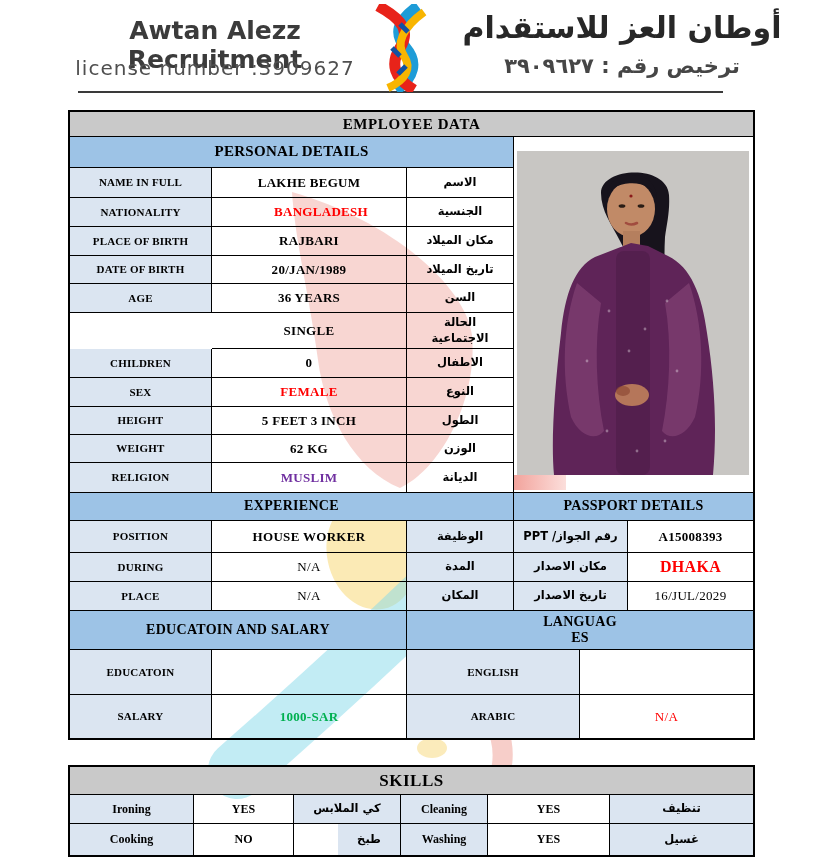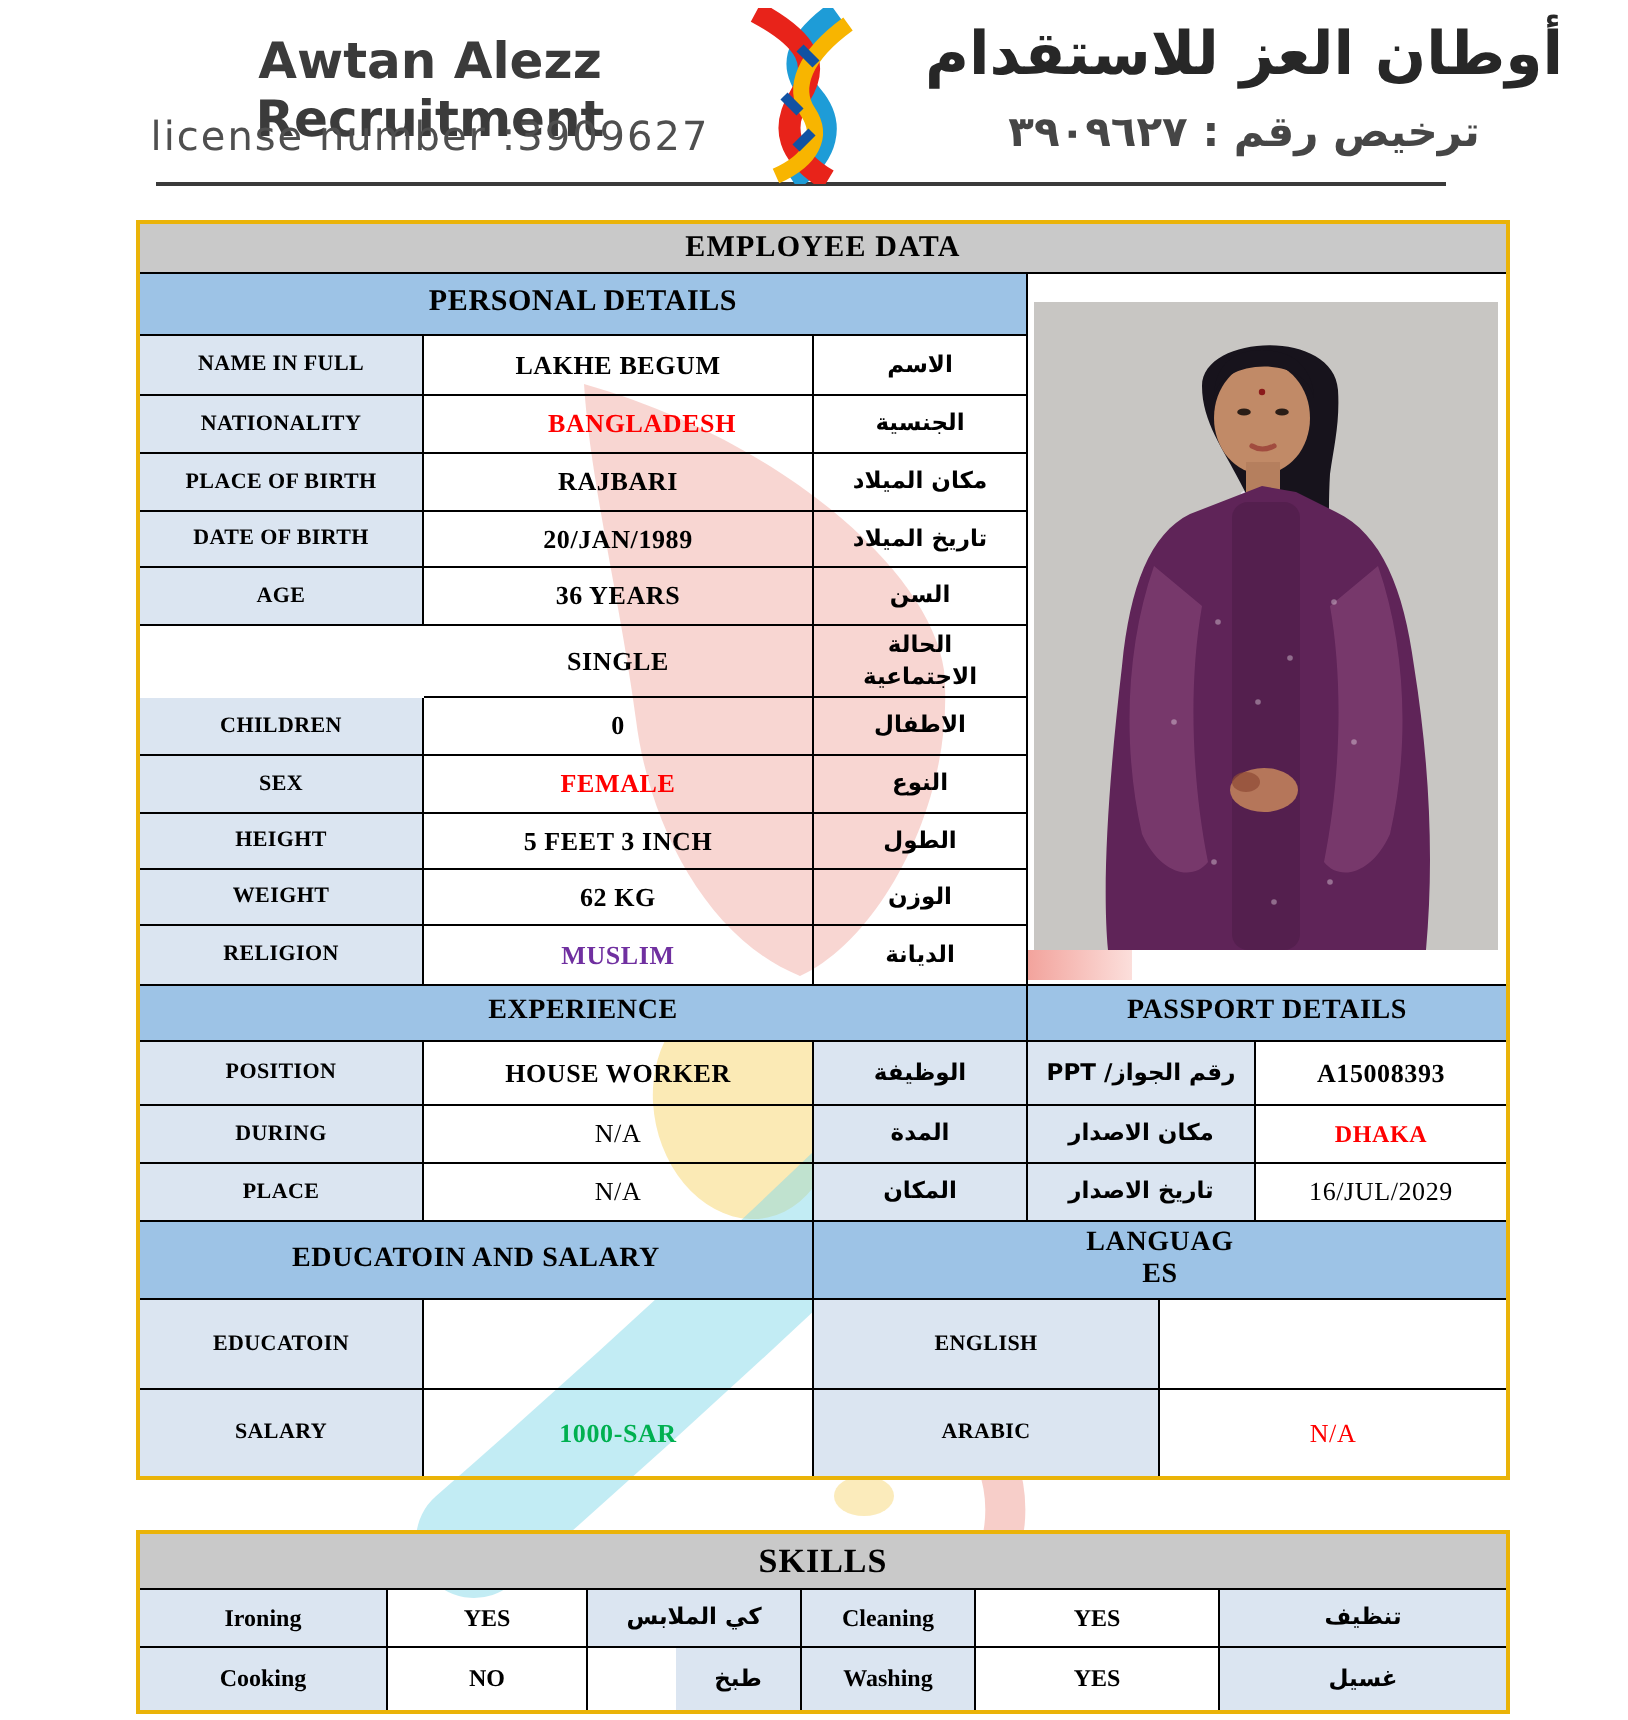--- a/index.html
+++ b/index.html
@@ -12,21 +12,21 @@
     font-family:"DejaVu Sans",sans-serif;font-size:20px;font-weight:400;color:#4f4f4f;letter-spacing:1px;z-index:3;}
   .hdr-ar-name{position:absolute;left:436px;top:10px;width:372px;text-align:center;direction:rtl;
     font-family:"DejaVu Sans",sans-serif;font-size:30px;font-weight:700;color:#272727;z-index:3;}
   .hdr-ar-lic{position:absolute;left:436px;top:54px;width:372px;text-align:center;direction:rtl;
     font-family:"DejaVu Sans",sans-serif;font-size:21px;font-weight:700;color:#464646;z-index:3;}
   .hdr-rule{position:absolute;left:78px;top:91px;width:645px;height:2px;background:#3a3a3a;z-index:2;}
   .hdr-logo{position:absolute;left:366px;top:4px;width:68px;height:88px;z-index:4;}
   
   .watermark{position:absolute;left:0;top:0;width:814px;height:860px;z-index:1;pointer-events:none;}
   
-  .grid{position:absolute;box-sizing:border-box;border:2px solid #eab308;display:grid;z-index:2;}
+  .grid{position:absolute;box-sizing:border-box;border:2px solid #000000;display:grid;z-index:2;}
   #main-grid{left:68px;top:110px;width:687px;height:630px;
     grid-template-columns:142px 195px 107px 66px 48px 125px;
     grid-template-rows:25px 31px 30px 29px 29px 28px 29px 36px 29px 29px 28px 28px 30px 28px 32px 29px 29px 39px 45px 43px;}
   #skills-grid{left:68px;top:765px;width:687px;height:92px;
     grid-template-columns:124px 100px 107px 87px 122px 143px;
     grid-template-rows:28px 29px 31px;}
   .cell{border-right:1px solid #000;border-bottom:1px solid #000;display:flex;align-items:center;
         justify-content:center;text-align:center;overflow:hidden;box-sizing:border-box;}
   .nr{border-right:none;} .nb{border-bottom:none;}
   .bg-title{background:#c9c9c9;} .bg-sec{background:#9dc3e6;} .bg-label{background:#dbe5f1;}
@@ -162,21 +162,21 @@
     <div class="cell bg-label t-label" style="grid-column:1;grid-row:15;">POSITION</div>
     <div class="cell t-value" style="grid-column:2;grid-row:15;">HOUSE WORKER</div>
     <div class="cell bg-label t-ar" style="grid-column:3;grid-row:15;">الوظيفة</div>
     <div class="cell bg-label t-ar" style="grid-column:4/6;grid-row:15;">رقم الجواز/ PPT</div>
     <div class="cell nr t-value" style="grid-column:6;grid-row:15;">A15008393</div>
 
     <div class="cell bg-label t-label" style="grid-column:1;grid-row:16;">DURING</div>
     <div class="cell t-value plain" style="grid-column:2;grid-row:16;">N/A</div>
     <div class="cell bg-label t-ar" style="grid-column:3;grid-row:16;">المدة</div>
     <div class="cell bg-label t-ar" style="grid-column:4/6;grid-row:16;">مكان الاصدار</div>
-    <div class="cell nr t-value" style="grid-area: 16 / 6; font-size: 12px; color: rgb(255, 0, 0);">DHAKA</div>
+    <div class="cell nr t-value" style="grid-area: 16 / 6; font-size: 16px; color: rgb(255, 0, 0);">DHAKA</div>
 
     <div class="cell bg-label t-label" style="grid-column:1;grid-row:17;">PLACE</div>
     <div class="cell t-value plain" style="grid-column:2;grid-row:17;">N/A</div>
     <div class="cell bg-label t-ar" style="grid-column:3;grid-row:17;">المكان</div>
     <div class="cell bg-label t-ar" style="grid-column:4/6;grid-row:17;">تاريخ الاصدار</div>
     <div class="cell nr t-value plain" style="grid-column:6;grid-row:17;">16/JUL/2029</div>
 
     <div class="cell bg-sec t-sec-title" style="grid-column:1/3;grid-row:18;">EDUCATOIN AND SALARY</div>
     <div class="cell bg-sec nr t-sec-title" style="grid-column:3/7;grid-row:18;">LANGUAG
 ES</div>

